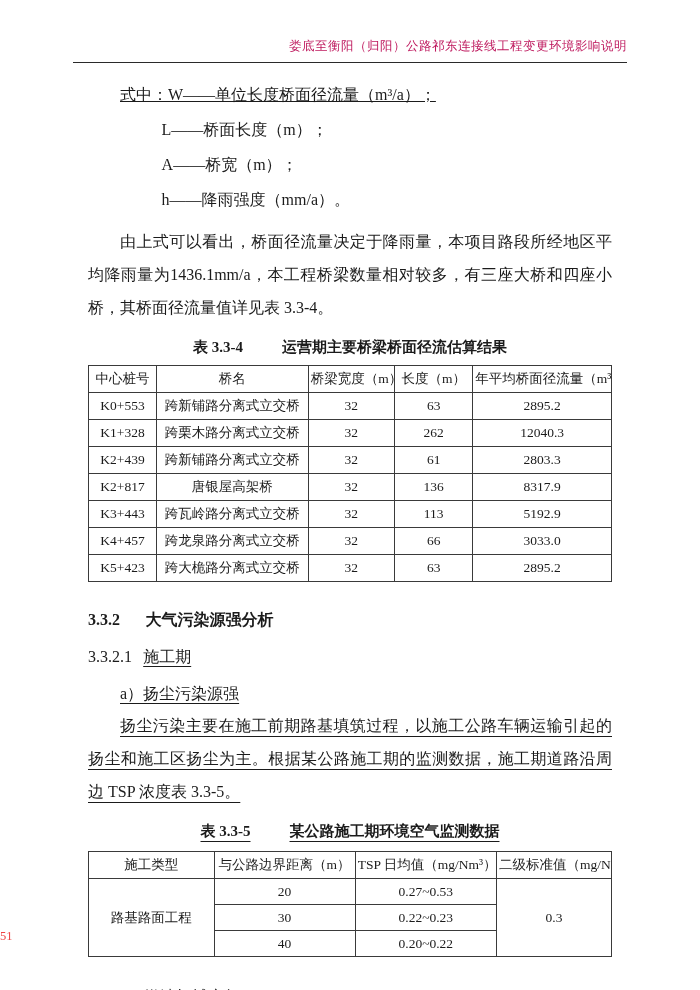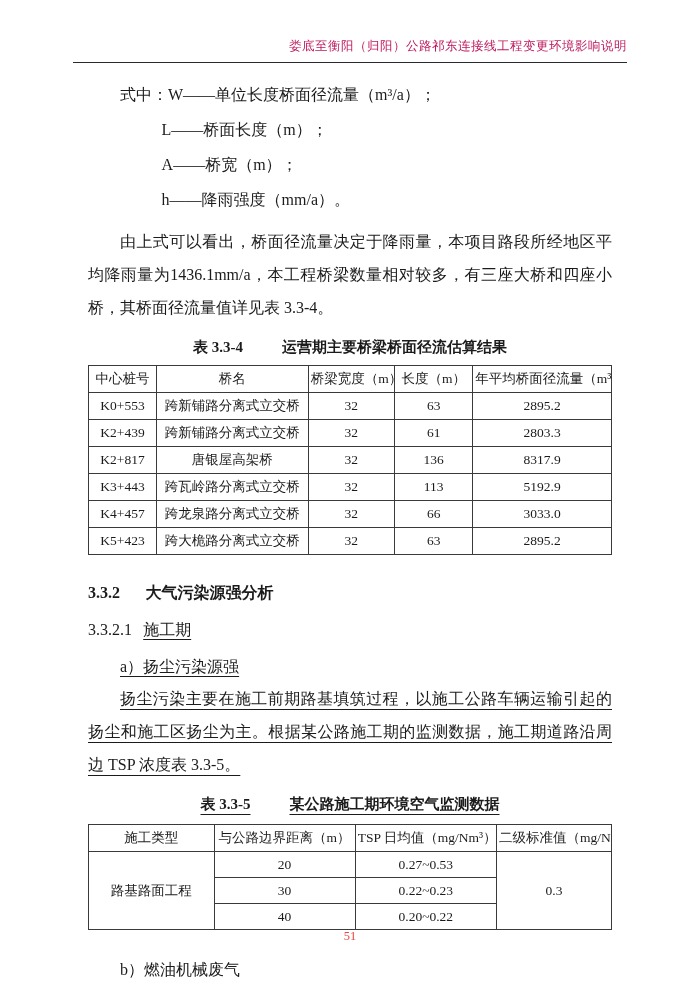--- a/index.html
+++ b/index.html
@@ -27,21 +27,21 @@
   .content {
     margin: 0 88px;
     width: 524px;
     padding-top: 22px;
   }
   .f-line {
     font-size: 16px;
     margin: 0 0 16px 0;
     line-height: 19px;
   }
-  .f-first { text-indent: 2em; }
+  .f-first { text-indent: 2em; text-decoration: underline; }
   .f-sub { margin-left: 4.6em; }
   .body-para {
     font-size: 16px;
     line-height: 33px;
     text-align: justify;
     text-indent: 2em;
     margin: 4px 0 0 0;
   }
   .ul { text-decoration: underline; text-underline-offset: 4px; }
   .caption {
@@ -91,21 +91,20 @@
     text-indent: 2em;
     margin: 4px 0 0 0;
     text-decoration: underline;
     text-underline-offset: 5px;
   }
   .caption-underlined { text-decoration: underline; text-underline-offset: 5px; }
   .page-footer {
     position: absolute;
     bottom: 46px;
     left: 0; right: 0;
-    text-align: center;
     font-size: 12.5px;
     color: #ef4444;
   }
 </style>
 </head>
 <body>
 
 <div class="page">
 
   <div class="running-header">
@@ -142,20 +141,27 @@
         <th>年平均桥面径流量（m³/a）</th>
       </tr>
       <tr>
         <td>K0+553</td>
         <td>跨新铺路分离式立交桥</td>
         <td>32</td>
         <td>63</td>
         <td>2895.2</td>
       </tr>
       <tr>
+        <td>K1+328</td>
+        <td>跨栗木路分离式立交桥</td>
+        <td>32</td>
+        <td>262</td>
+        <td>12040.3</td>
+      </tr>
+      <tr>
         <td>K2+439</td>
         <td>跨新铺路分离式立交桥</td>
         <td>32</td>
         <td>61</td>
         <td>2803.3</td>
       </tr>
       <tr>
         <td>K2+817</td>
         <td>唐银屋高架桥</td>
         <td>32</td>

